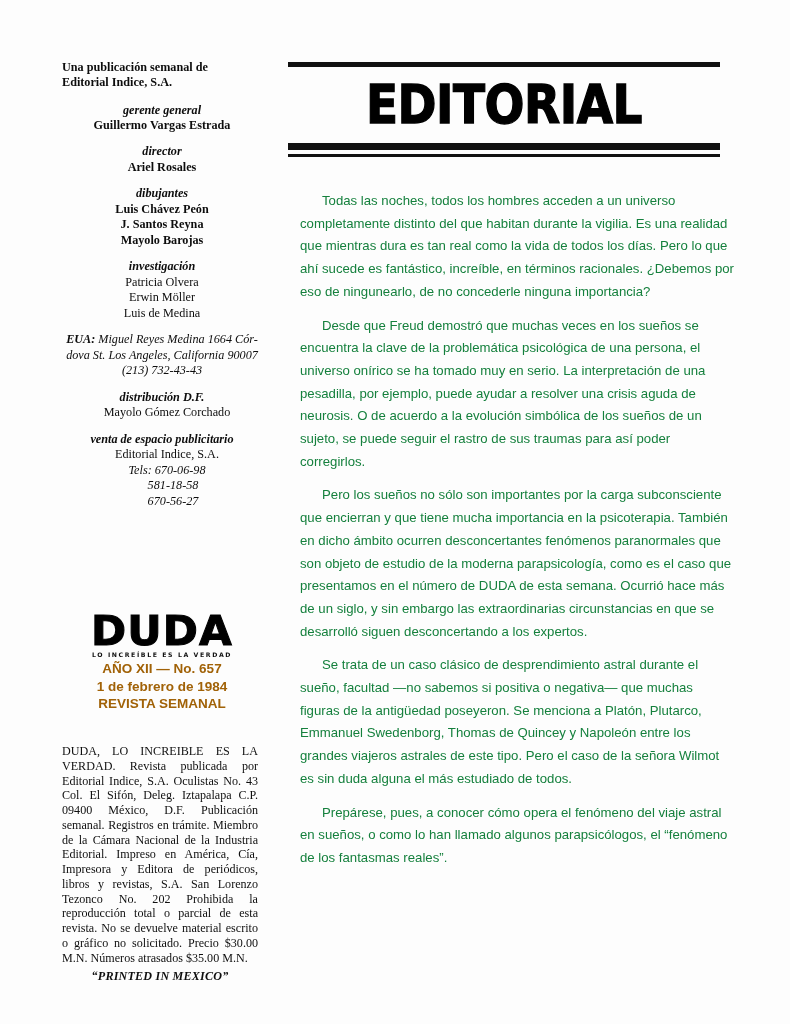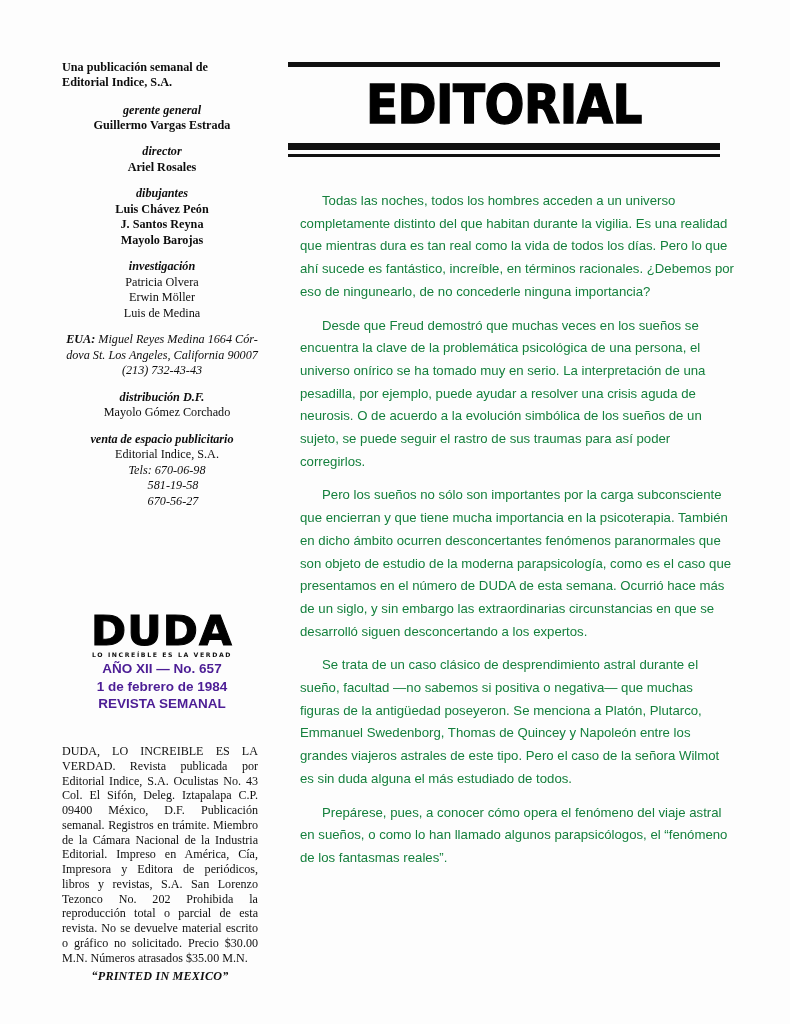--- a/index.html
+++ b/index.html
@@ -73,21 +73,21 @@
     letter-spacing: 1.6px;
     font-weight: bold;
     margin-top: 1px;
     margin-bottom: 2px;
   }
   .issue-line {
     font-family: "Liberation Sans", sans-serif;
     font-weight: bold;
     font-size: 13.5px;
     line-height: 1.3;
-    color: #4c1d95;
+    color: #a16207;
   }
 
   
   .legal {
     position: absolute;
     left: 62px;
     top: 744px;
     width: 196px;
     font-family: "Liberation Serif", serif;
     font-size: 12.1px;
@@ -204,21 +204,21 @@
       <div class="mast-line reg indent-1">Mayolo Gómez Corchado</div>
     </div>
 
     <div class="mast-block">
       <div class="mast-role">venta de espacio publicitario</div>
       <div class="mast-line reg indent-1">Editorial Indice, S.A.</div>
       <div class="mast-plain indent-1">
         <span>Tels:</span>
         <span>670-06-98</span>
       </div>
-      <div class="mast-plain indent-2">581-19-58</div>
+      <div class="mast-plain indent-2">581-18-58</div>
       <div class="mast-plain indent-2">670-56-27</div>
     </div>
   </div>
 
   <div class="logo-wrap">
     <div class="duda-logo">DUDA</div>
     <div class="duda-sub">LO INCREÍBLE ES LA VERDAD</div>
     <div class="issue-line">AÑO XII — No. 657</div>
     <div class="issue-line">1 de febrero de 1984</div>
     <div class="issue-line">REVISTA SEMANAL</div>

